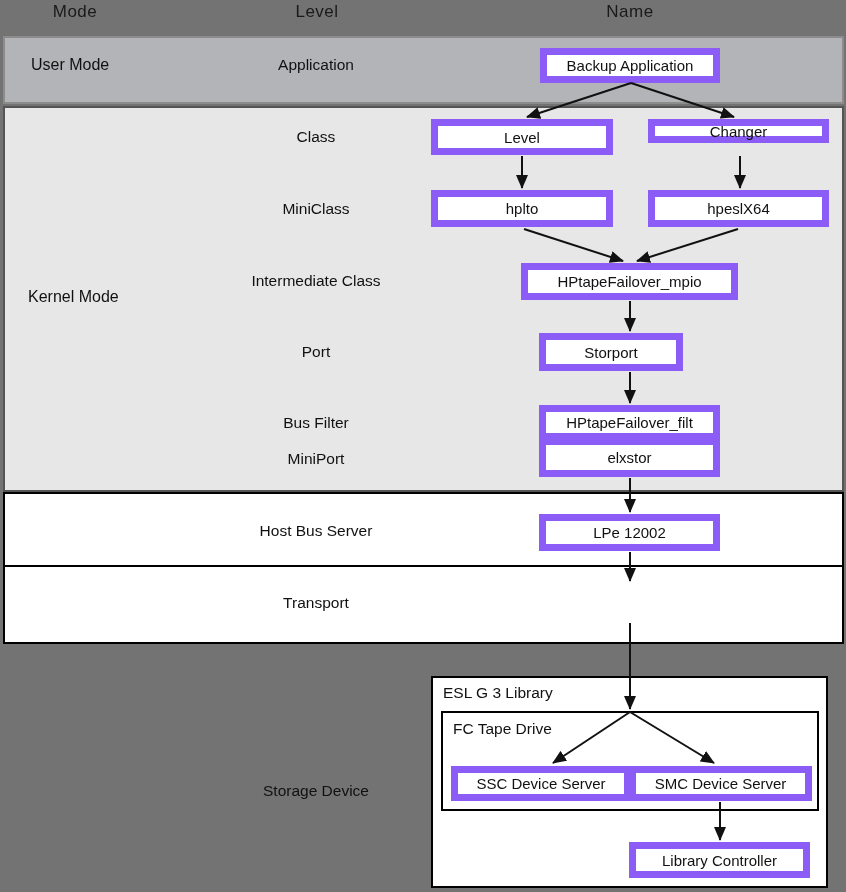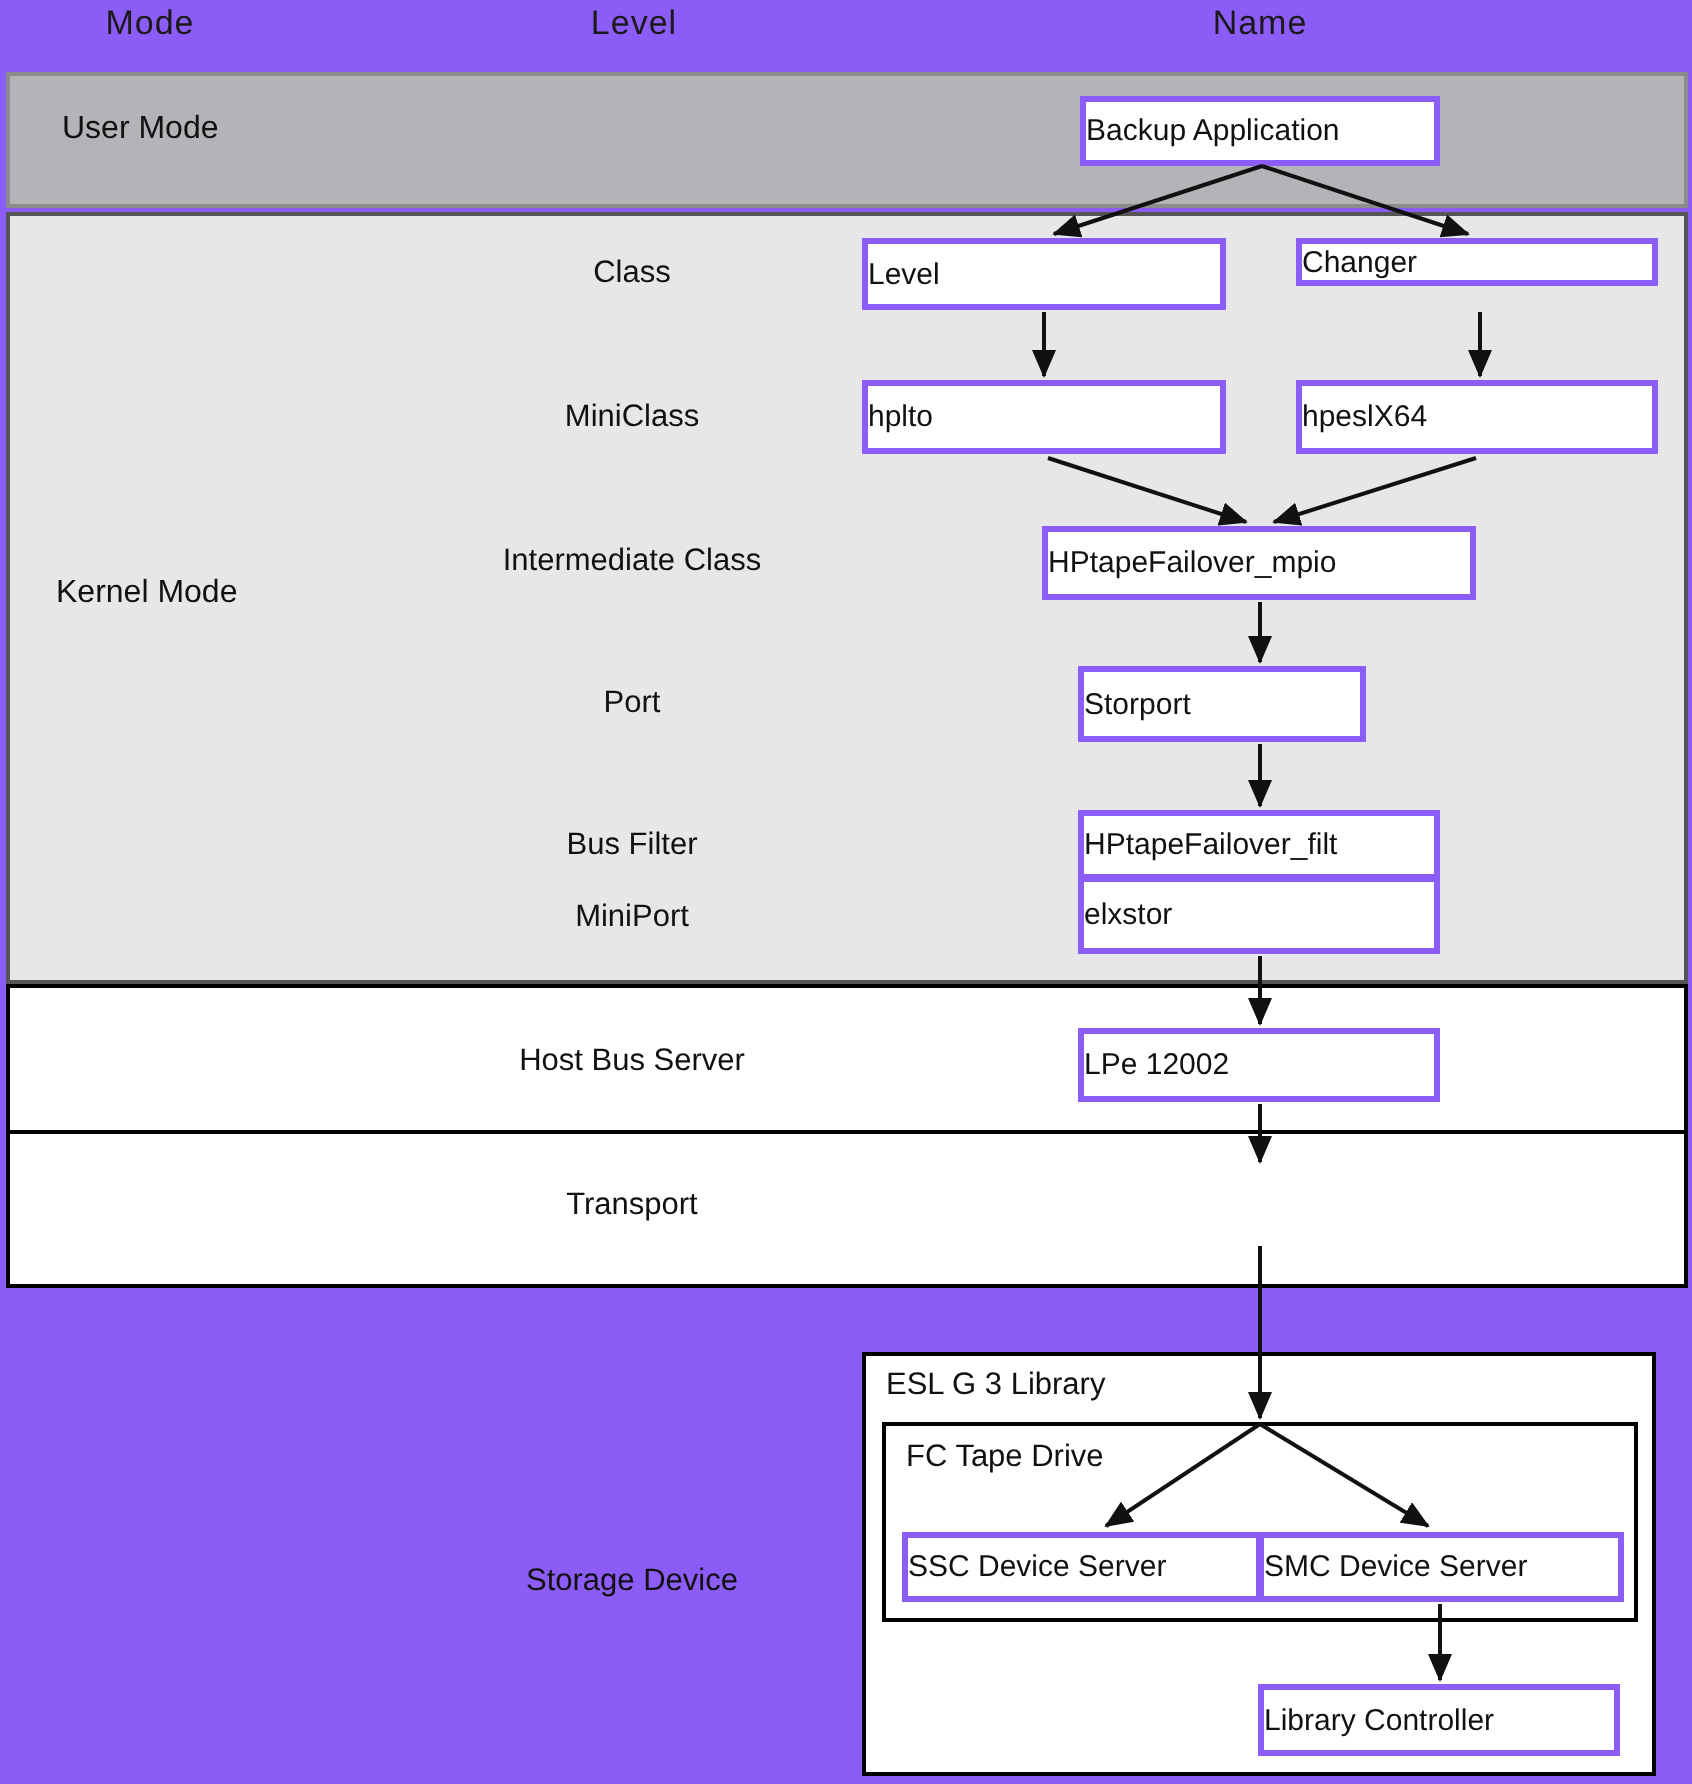--- a/index.html
+++ b/index.html
@@ -1,37 +1,37 @@
 <!DOCTYPE html>
 <html><head>
 <meta charset="utf-8">
 <style>
   html,body{margin:0;padding:0;background:#fff;}
   .canvas{
-    position:relative;width:846px;height:892px;background:#8b5cf6;
+    position:relative;width:846px;height:892px;background:#737373;
     font-family:"Liberation Sans", sans-serif;color:#111;overflow:hidden;
   }
   .hdr{
     position:absolute;height:22px;font-size:17px;text-align:center;
     color:#1a1a1a;letter-spacing:.5px;
   }
   .band{position:absolute;left:3px;width:841px;box-sizing:border-box;}
   .band.user{top:36px;height:68px;background:#b2b4b7;border:2px solid #8c8c8c;}
   .band.kernel{top:106px;height:386px;background:#e7e7e8;border:2px solid #555;}
   .band.white{background:#fff;border:2px solid #000;}
   .band.hba{top:492px;height:75px;}
   .band.transport{top:565px;height:79px;}
   .modelbl{position:absolute;font-size:16px;height:20px;line-height:20px;color:#111;}
   .lvl{
     position:absolute;left:196px;width:240px;height:20px;line-height:20px;
     text-align:center;font-size:15.5px;color:#111;
   }
   .node{
-    position:absolute;box-sizing:border-box;background:#fff;border:3px solid #8b5cf6;
-    display:flex;align-items:center;justify-content:flex-start;
+    position:absolute;box-sizing:border-box;background:#fff;border:7px solid #8b5cf6;
+    display:flex;align-items:center;justify-content:center;
     font-size:15px;white-space:nowrap;z-index:2;
   }
   .container-box{
     position:absolute;box-sizing:border-box;background:#fff;border:2px solid #000;z-index:1;
   }
   .container-lbl{
     position:absolute;font-size:15.5px;height:22px;line-height:22px;z-index:2;white-space:nowrap;
   }
   svg.arrows{position:absolute;left:0;top:0;z-index:4;pointer-events:none;}
   svg.arrows line{stroke:#111;stroke-width:2;}
@@ -46,20 +46,21 @@
   <div class="hdr" style="left:590px;top:2px;width:80px">Name</div>
 
   <div class="band user"></div>
   <div class="band kernel"></div>
   <div class="band white hba"></div>
   <div class="band white transport"></div>
 
   <div class="modelbl" style="left:31px;top:55px">User Mode</div>
   <div class="modelbl" style="left:28px;top:287px">Kernel Mode</div>
 
+  <div class="lvl" style="top:55px">Application</div>
   <div class="lvl" style="top:127px">Class</div>
   <div class="lvl" style="top:199px">MiniClass</div>
   <div class="lvl" style="top:271px">Intermediate Class</div>
   <div class="lvl" style="top:342px">Port</div>
   <div class="lvl" style="top:413px">Bus Filter</div>
   <div class="lvl" style="top:449px">MiniPort</div>
   <div class="lvl" style="top:521px">Host Bus Server</div>
   <div class="lvl" style="top:593px">Transport</div>
   <div class="lvl" style="top:781px">Storage Device</div>
 

